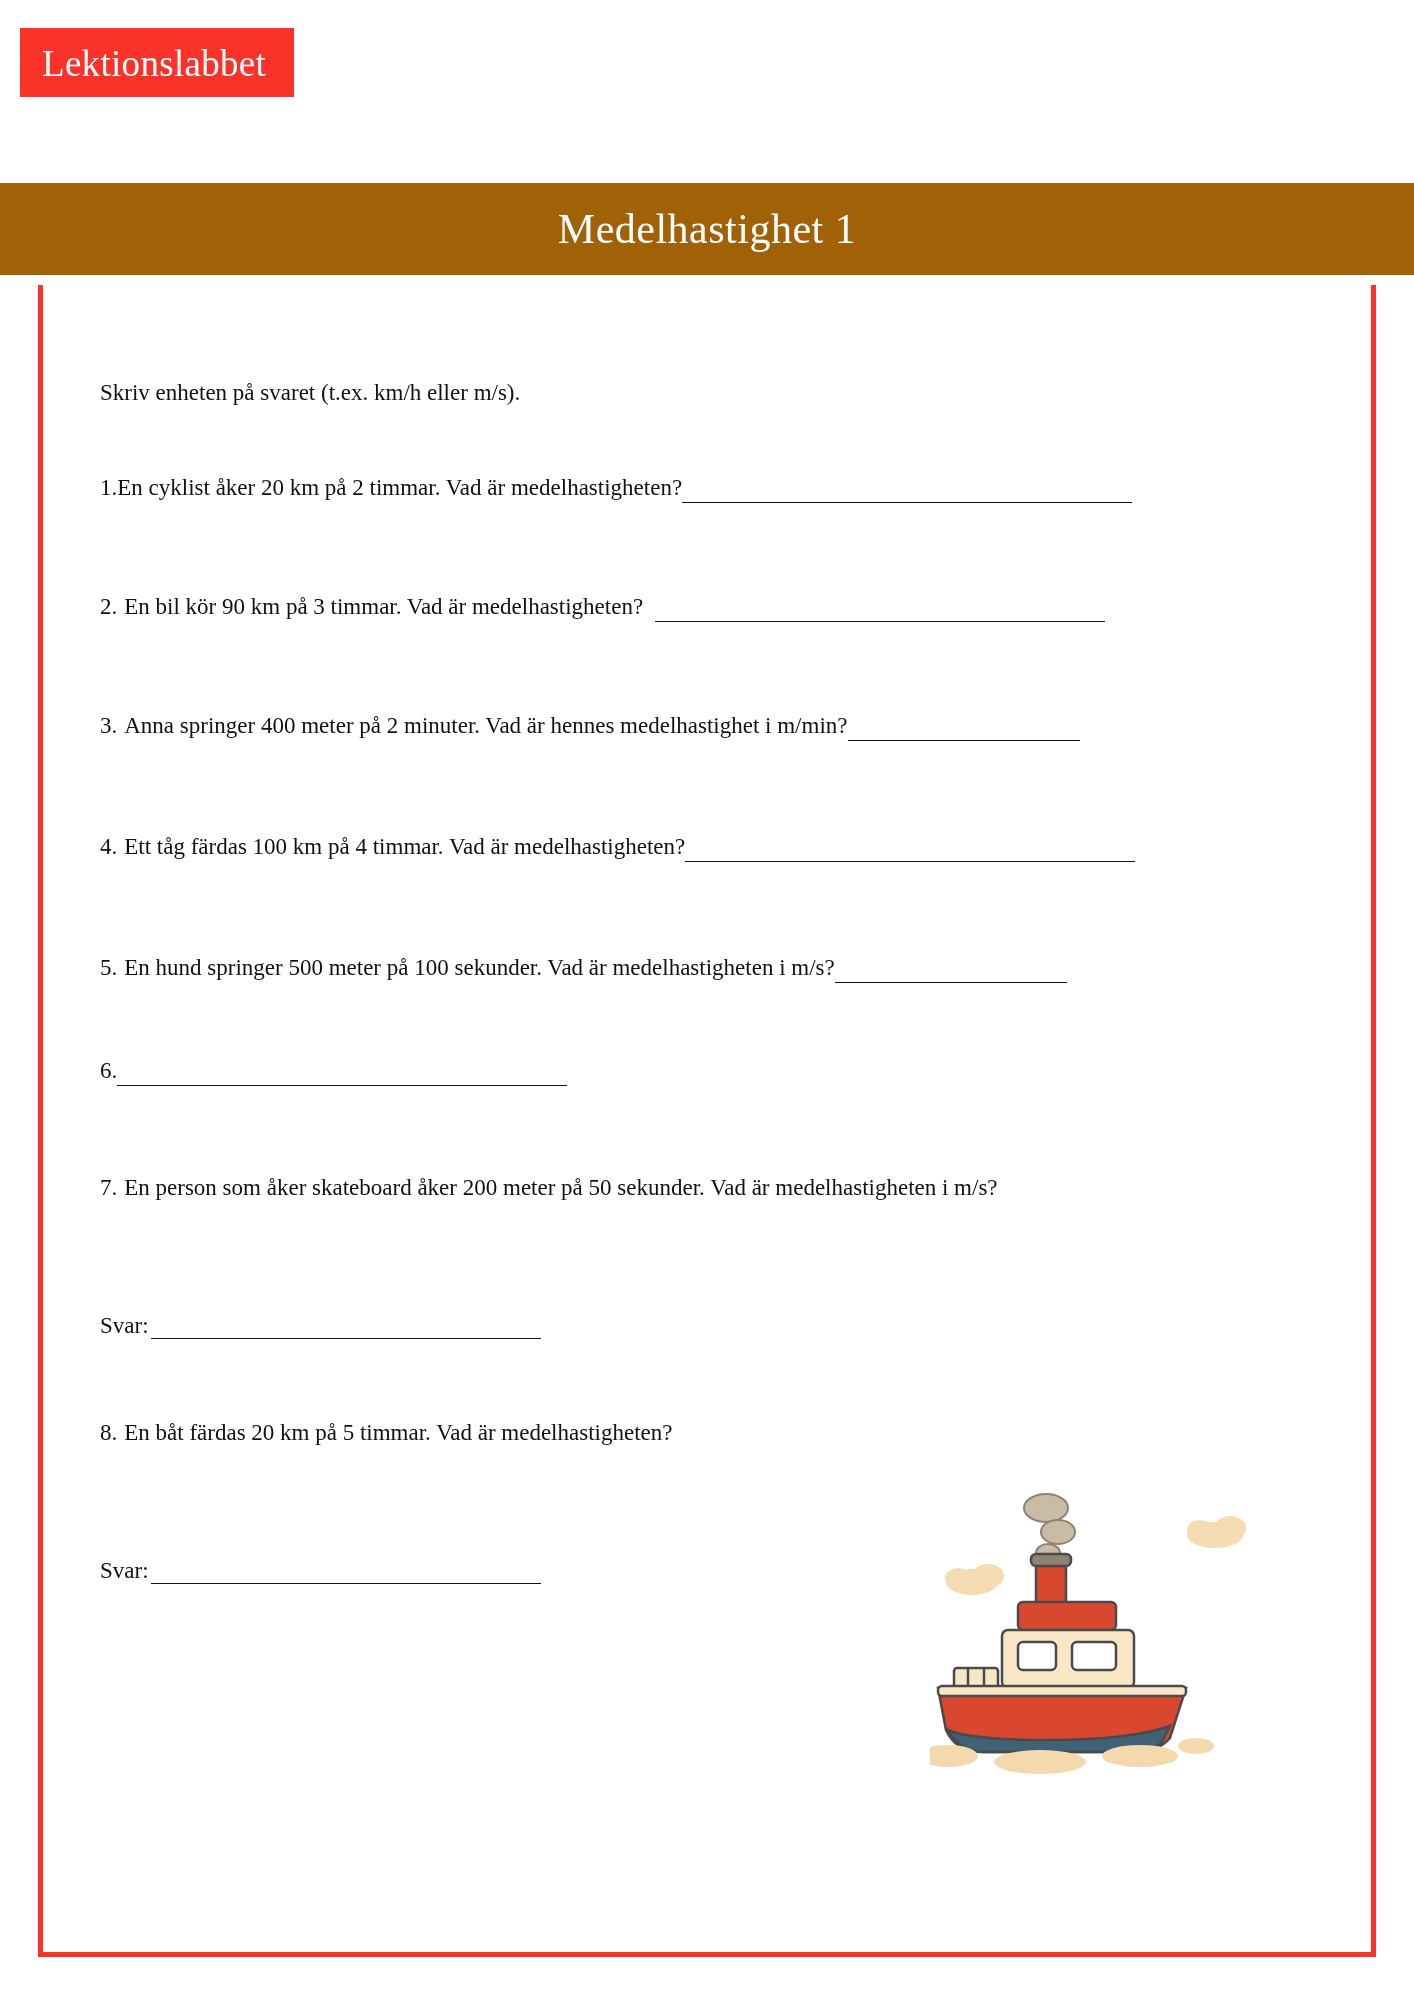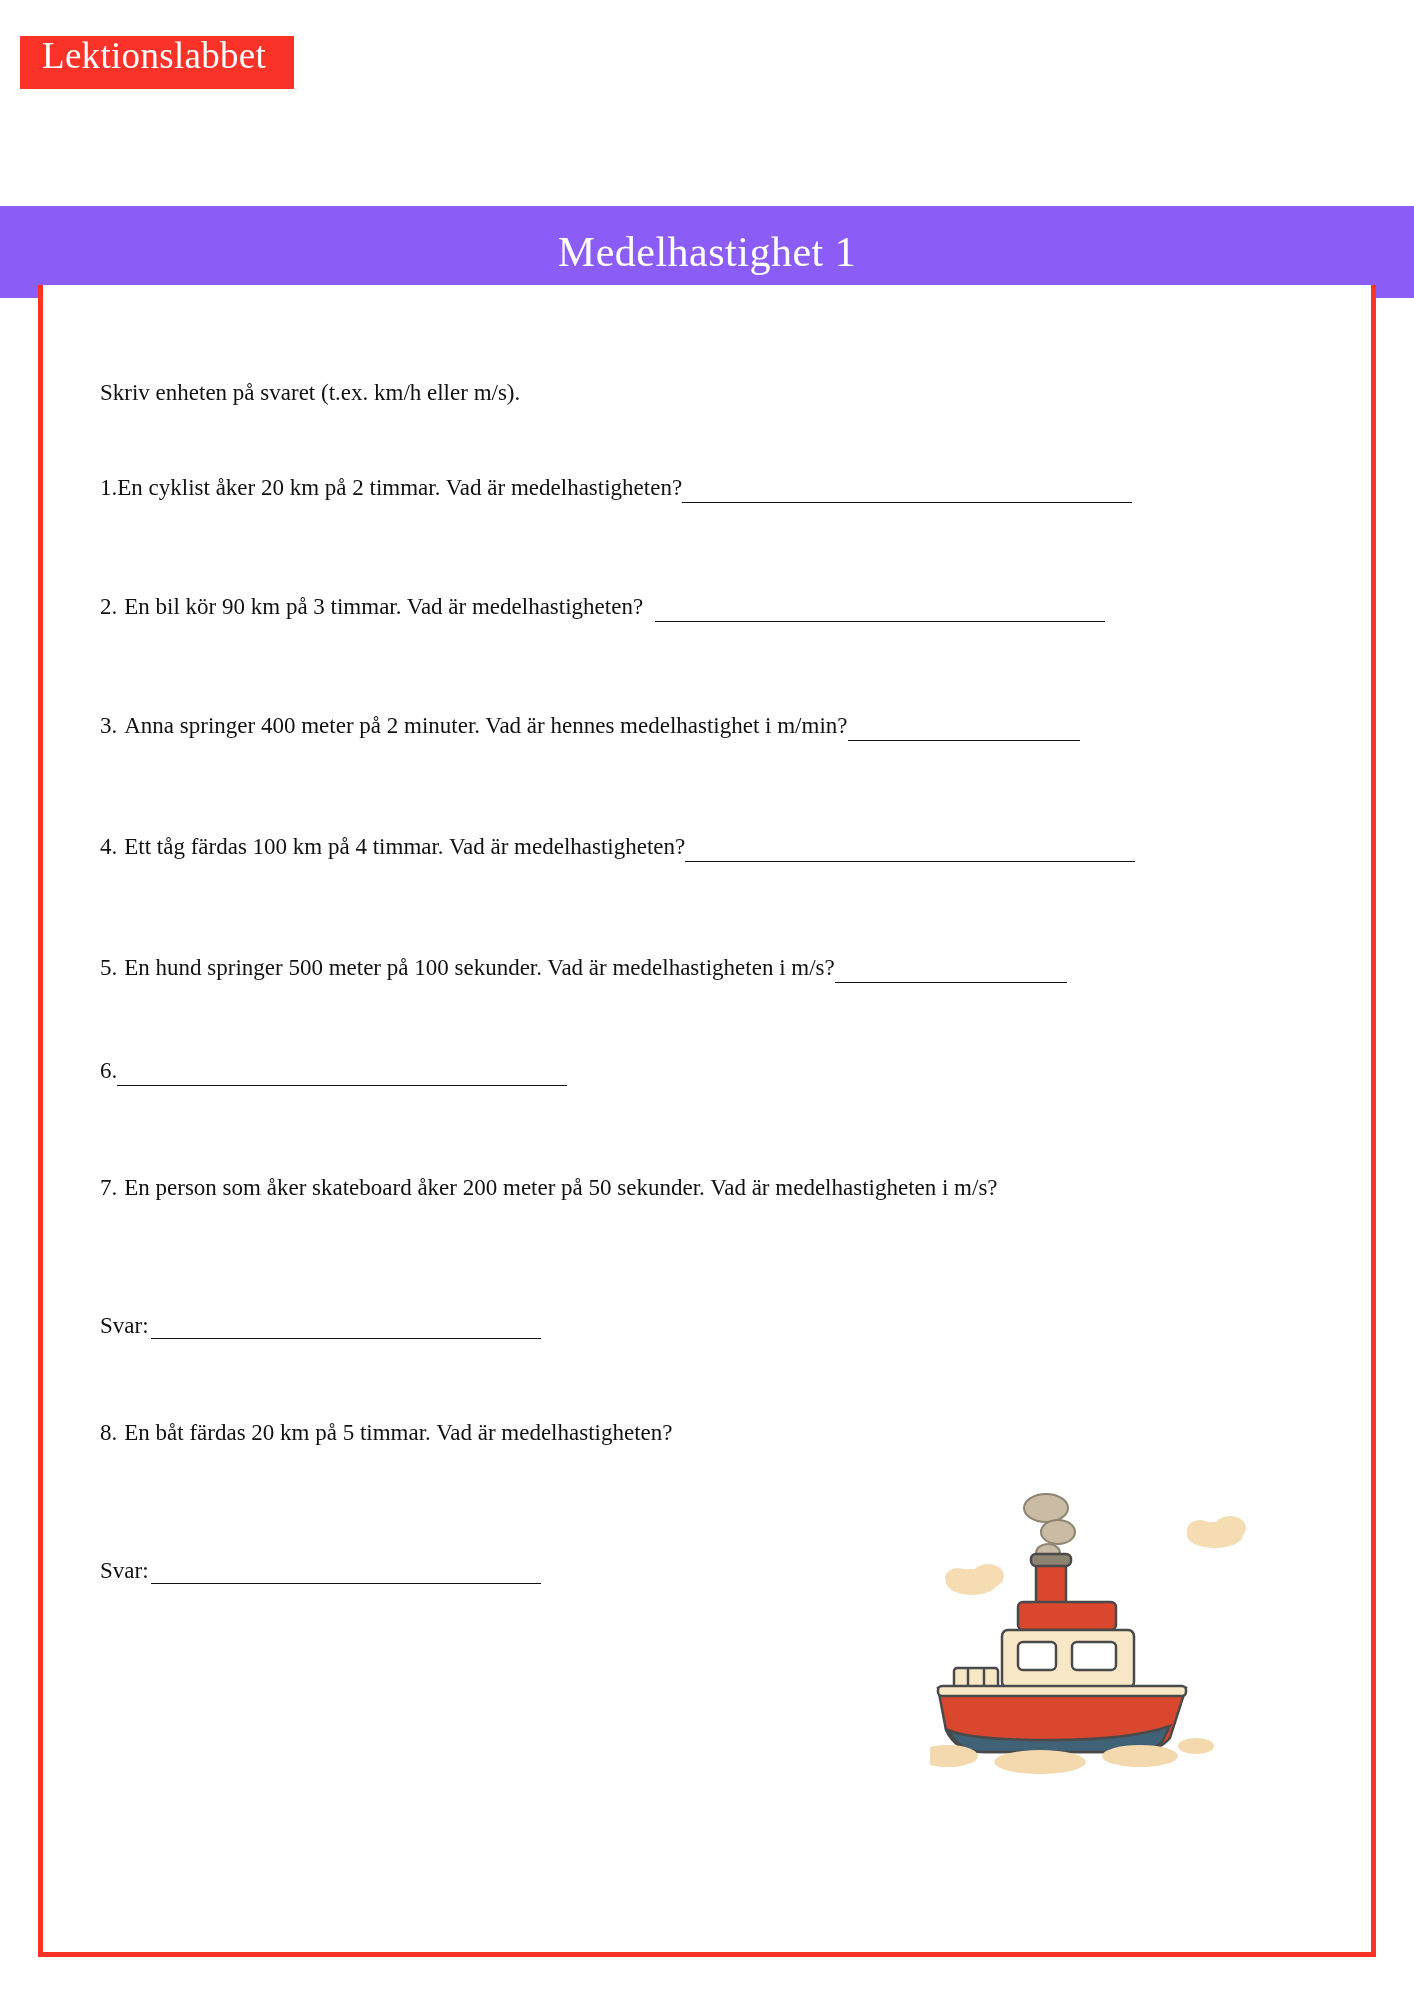--- a/index.html
+++ b/index.html
@@ -12,41 +12,41 @@
     background: #ffffff;
     font-family: "Liberation Serif", serif;
     position: relative;
     overflow: hidden;
   }
 
   
   .brand-bar {
     position: absolute;
     left: 20px;
-    top: 36px;
+    top: 28px;
     background: #fa3228;
-    padding: 0 28px 12px 22px;
+    padding: 16px 28px 12px 22px;
   }
   .brand-bar .brand-text {
     color: #ffffff;
     font-family: "Liberation Serif", serif;
     font-size: 37px;
     line-height: 1.1;
     letter-spacing: 0.3px;
     white-space: nowrap;
   }
 
   
   .title-banner {
     position: absolute;
     left: 0;
-    top: 206px;
+    top: 183px;
     width: 1414px;
     height: 92px;
-    background: #8b5cf6;
+    background: #a16207;
     display: flex;
     align-items: center;
     justify-content: center;
   }
   .title-banner .title-text {
     color: #ffffff;
     font-family: "Liberation Serif", serif;
     font-size: 42px;
     letter-spacing: 0.5px;
   }

